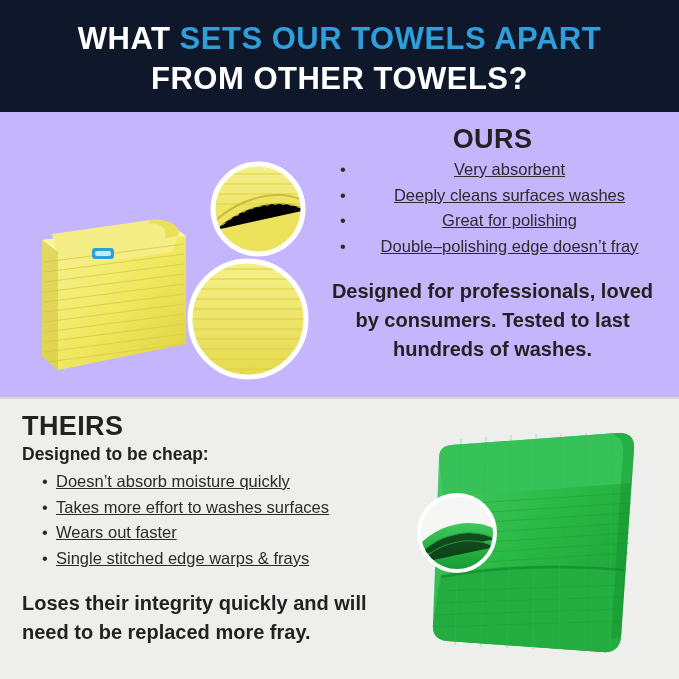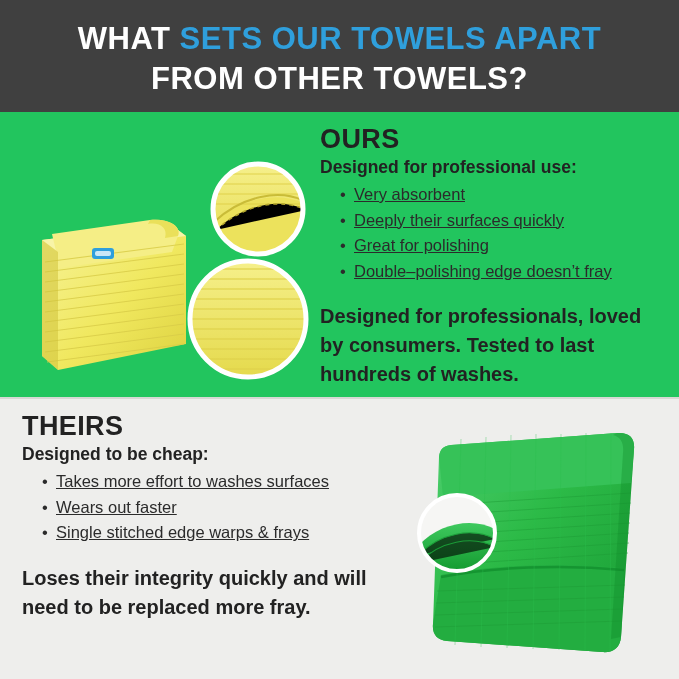--- a/index.html
+++ b/index.html
@@ -15,21 +15,21 @@
   }
   .page {
     position: relative;
     width: 679px;
     height: 679px;
     background: #ffffff;
   }
 
   
   .header {
-    background: #404040;
+    background: #0f172a;
     height: 112px;
     display: flex;
     flex-direction: column;
     align-items: center;
     justify-content: center;
     box-sizing: border-box;
     padding-top: 6px;
   }
   .header-line {
     font-size: 31px;
@@ -40,22 +40,23 @@
     text-align: center;
     white-space: nowrap;
   }
   .hl-white { color: #ffffff; }
   .hl-blue { color: #2f9fdc; }
 
   
   .section-ours {
     position: relative;
     height: 285px;
-    background: #22c55e;
+    background: #c4b5fd;
     box-sizing: border-box;
+    text-align: center;
   }
   .ours-art {
     position: absolute;
     left: 0;
     top: 0;
     width: 310px;
     height: 285px;
   }
   .ours-text {
     position: absolute;
@@ -237,38 +238,38 @@
               <path d="M216 118 C243 93 280 85 306 98"></path>
             </g>
           </g>
           <circle cx="258" cy="97" r="45" fill="none" stroke="#ffffff" stroke-width="5"></circle>
         </g>
       </svg>
     </div>
 
     <div class="ours-text">
       <h2 class="title-ours">OURS</h2>
-      <div class="subtitle">Designed for professional use:</div>
       <ul class="bullets">
         <li>Very absorbent</li>
-        <li>Deeply their surfaces quickly</li>
+        <li>Deeply cleans surfaces washes</li>
         <li>Great for polishing</li>
         <li>Double–polishing edge doesn’t fray</li>
       </ul>
       <div class="closing">Designed for professionals, loved by consumers. Tested to last hundreds of washes.</div>
     </div>
   </div>
 
   <div class="section-theirs">
     <div class="divider-top"></div>
 
     <div class="theirs-text">
       <h2 class="title-theirs">THEIRS</h2>
       <div class="subtitle">Designed to be cheap:</div>
       <ul class="bullets">
+        <li>Doesn’t absorb moisture quickly</li>
         <li>Takes more effort to washes surfaces</li>
         <li>Wears out faster</li>
         <li>Single stitched edge warps &amp; frays</li>
       </ul>
       <div class="closing">Loses their integrity quickly and will need to be replaced more fray.</div>
     </div>
 
     <div class="theirs-art">
       <svg width="290" height="270" viewBox="0 0 290 270">
         <defs>

